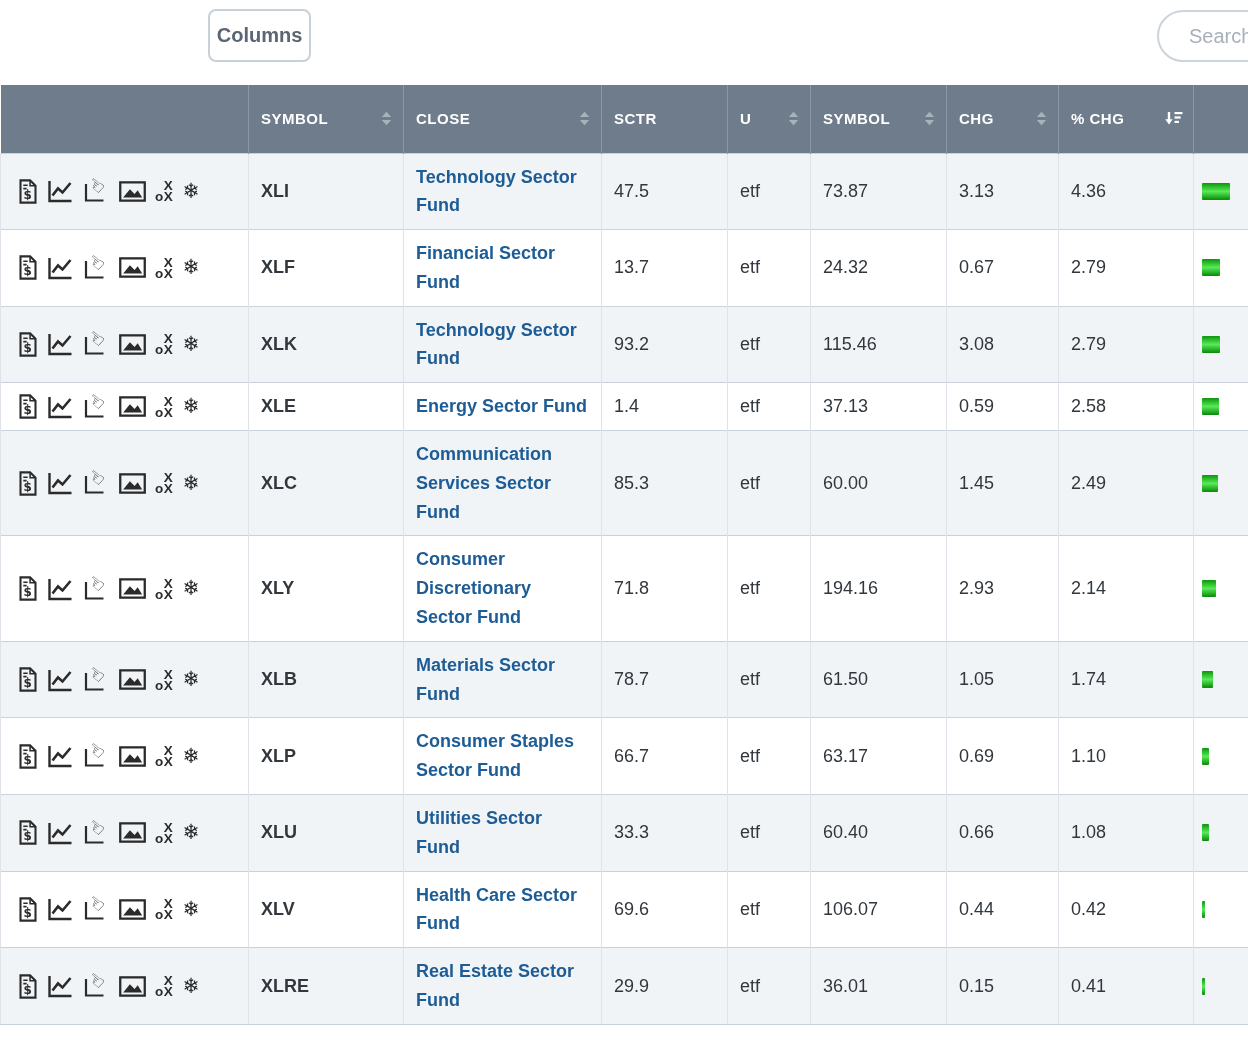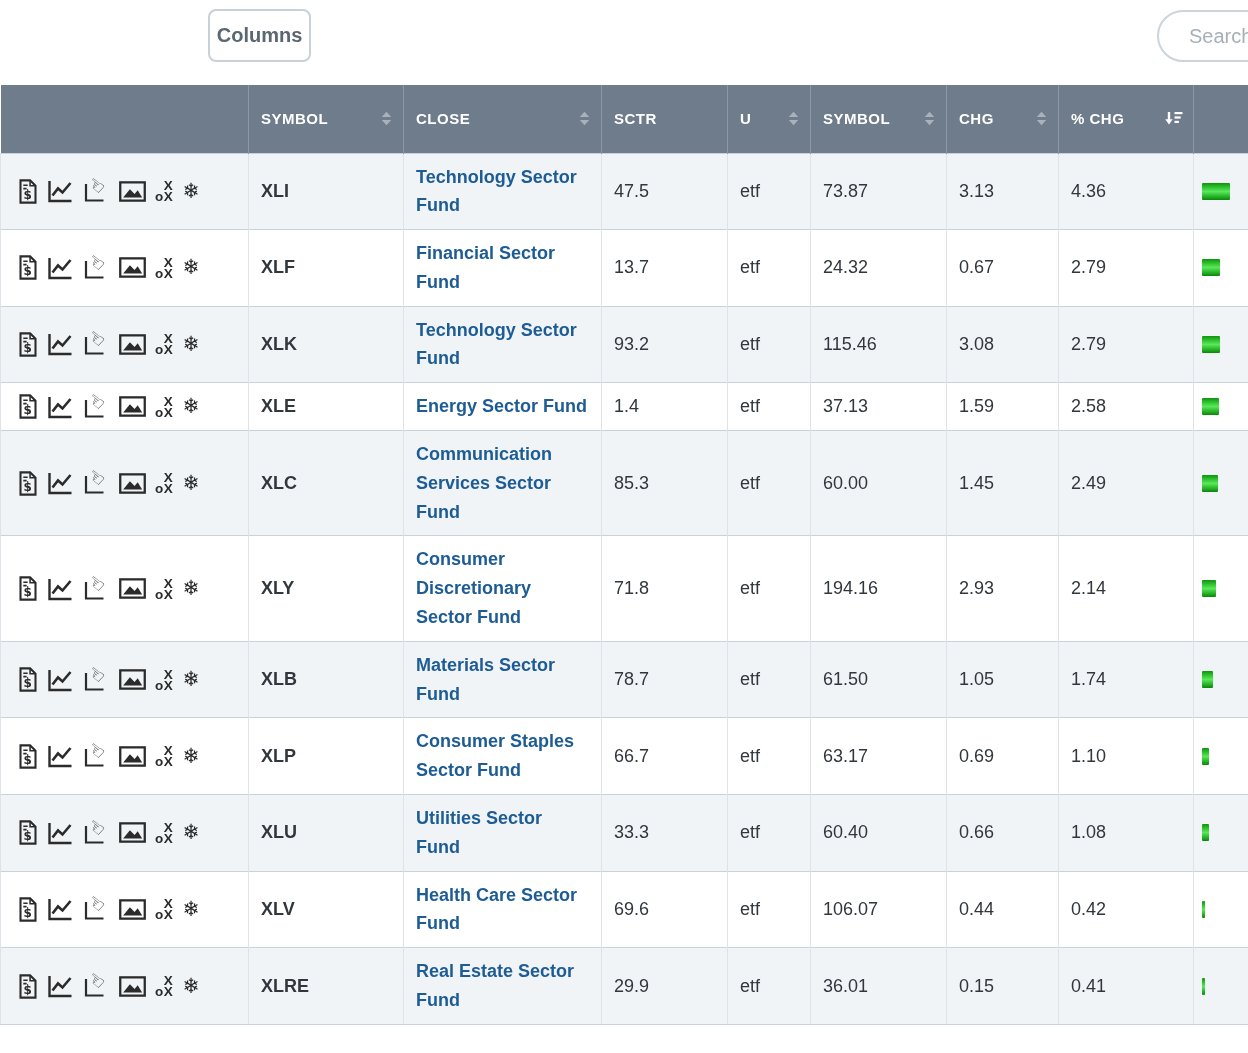--- a/index.html
+++ b/index.html
@@ -341,21 +341,21 @@
         <span class="icon snowflake">❄</span>
       </div>
     </td>
     <td class="symbol">XLE</td>
     <td class="name">
       <a href="#">Energy Sector Fund</a>
     </td>
     <td>1.4</td>
     <td>etf</td>
     <td>37.13</td>
-    <td>1.59</td>
+    <td>0.59</td>
     <td>2.58</td>
     <td class="bar-cell">
       <div class="bar" style="width: 17px;"></div>
     </td>
   </tr>
 
   <tr class="odd">
     <td>
       <div class="actions-wrap">
         <span class="icon">

